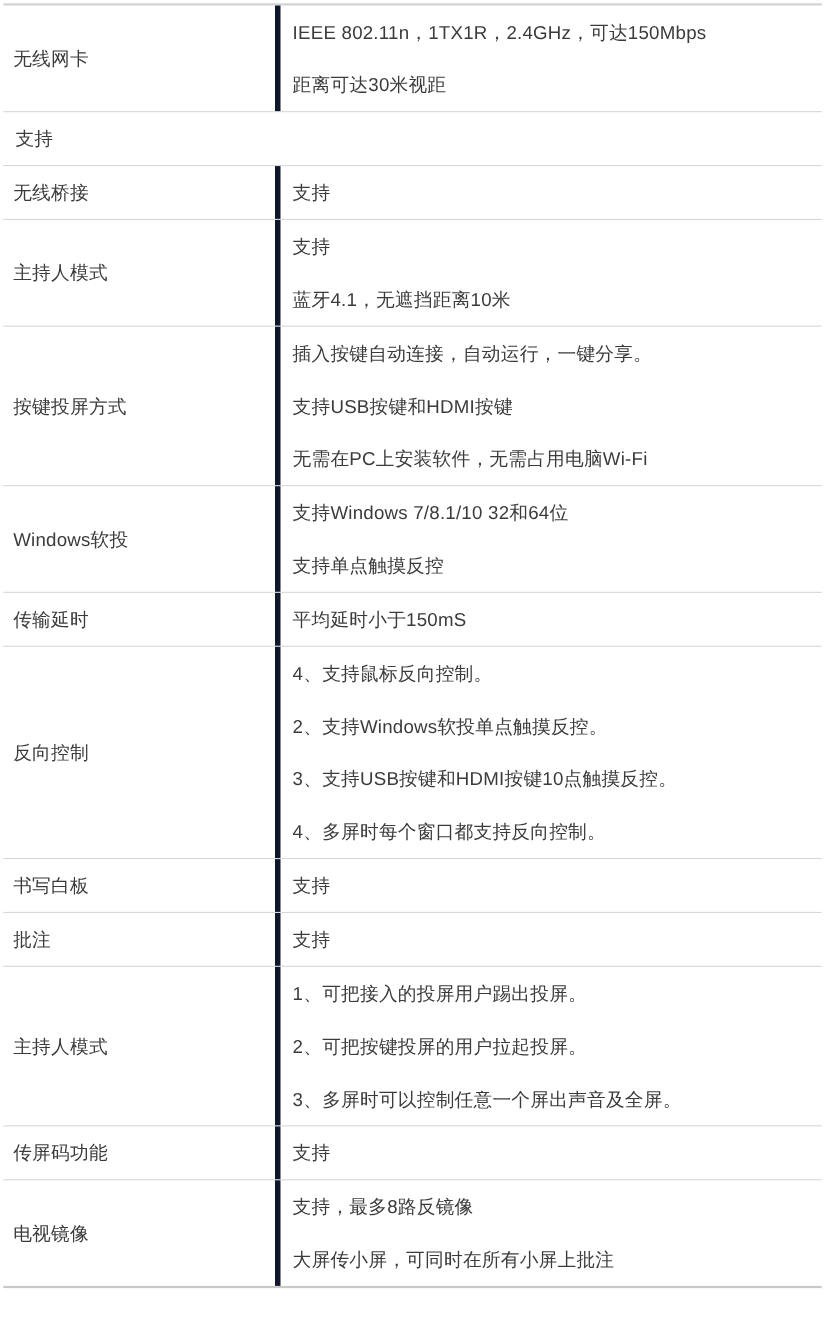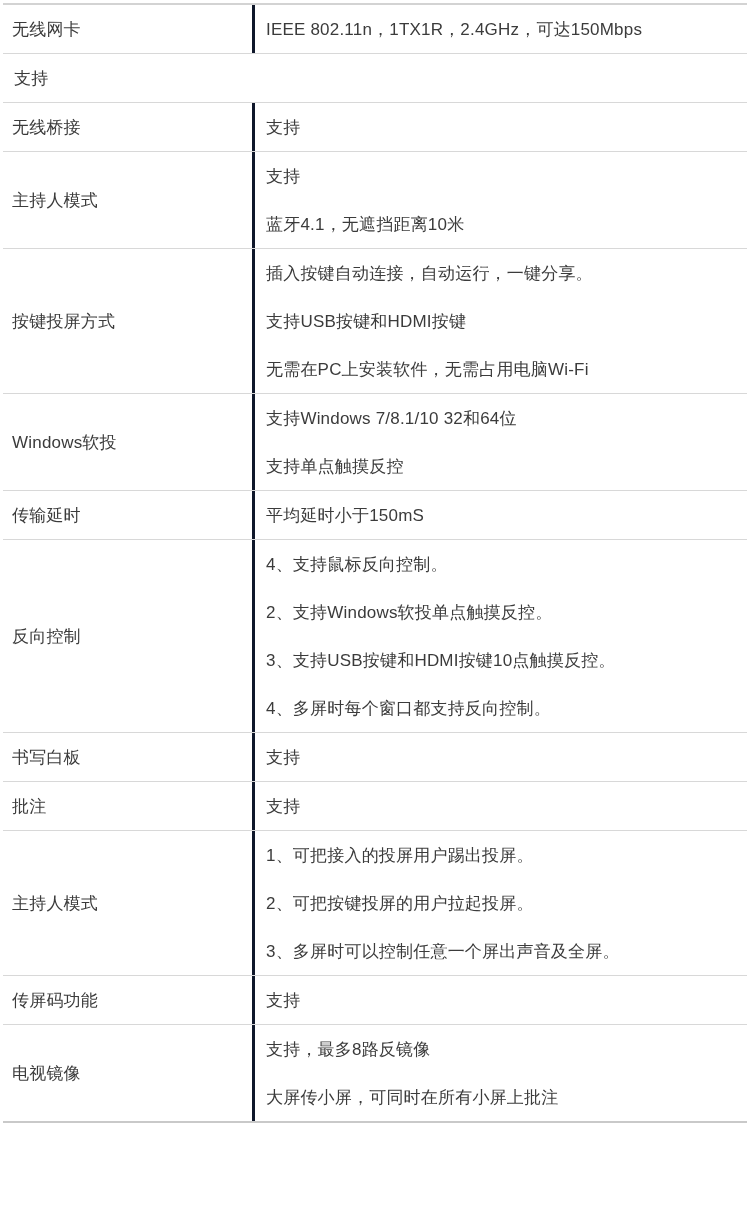--- a/index.html
+++ b/index.html
@@ -22,21 +22,21 @@
   .row {
     display: flex;
     border-bottom: 1px solid #d8d8d8;
   }
   .row:last-child {
     border-bottom: none;
   }
   .label-cell {
     width: 252px;
     box-sizing: border-box;
-    border-right: 3px solid #0f172a;
+    border-right: 5px solid #0f172a;
     display: flex;
     align-items: center;
     padding-left: 9px;
     flex-shrink: 0;
   }
   .value-cell {
     flex: 1;
     display: flex;
     flex-direction: column;
     justify-content: center;
@@ -62,20 +62,21 @@
 <body>
 
 <div class="page">
   <div class="spec-table" id="table-root">
   <div class="row">
     <div class="label-cell">
       <span class="label">无线网卡</span>
     </div>
     <div class="value-cell">
           <p class="line">IEEE 802.11n，1TX1R，2.4GHz，可达150Mbps</p>
+          <p class="line">距离可达30米视距</p>
         </div>
   </div>
 
   <div class="row single">
     <div class="value-cell">
           <p class="line">支持</p>
         </div>
   </div>
 
   <div class="row single">

